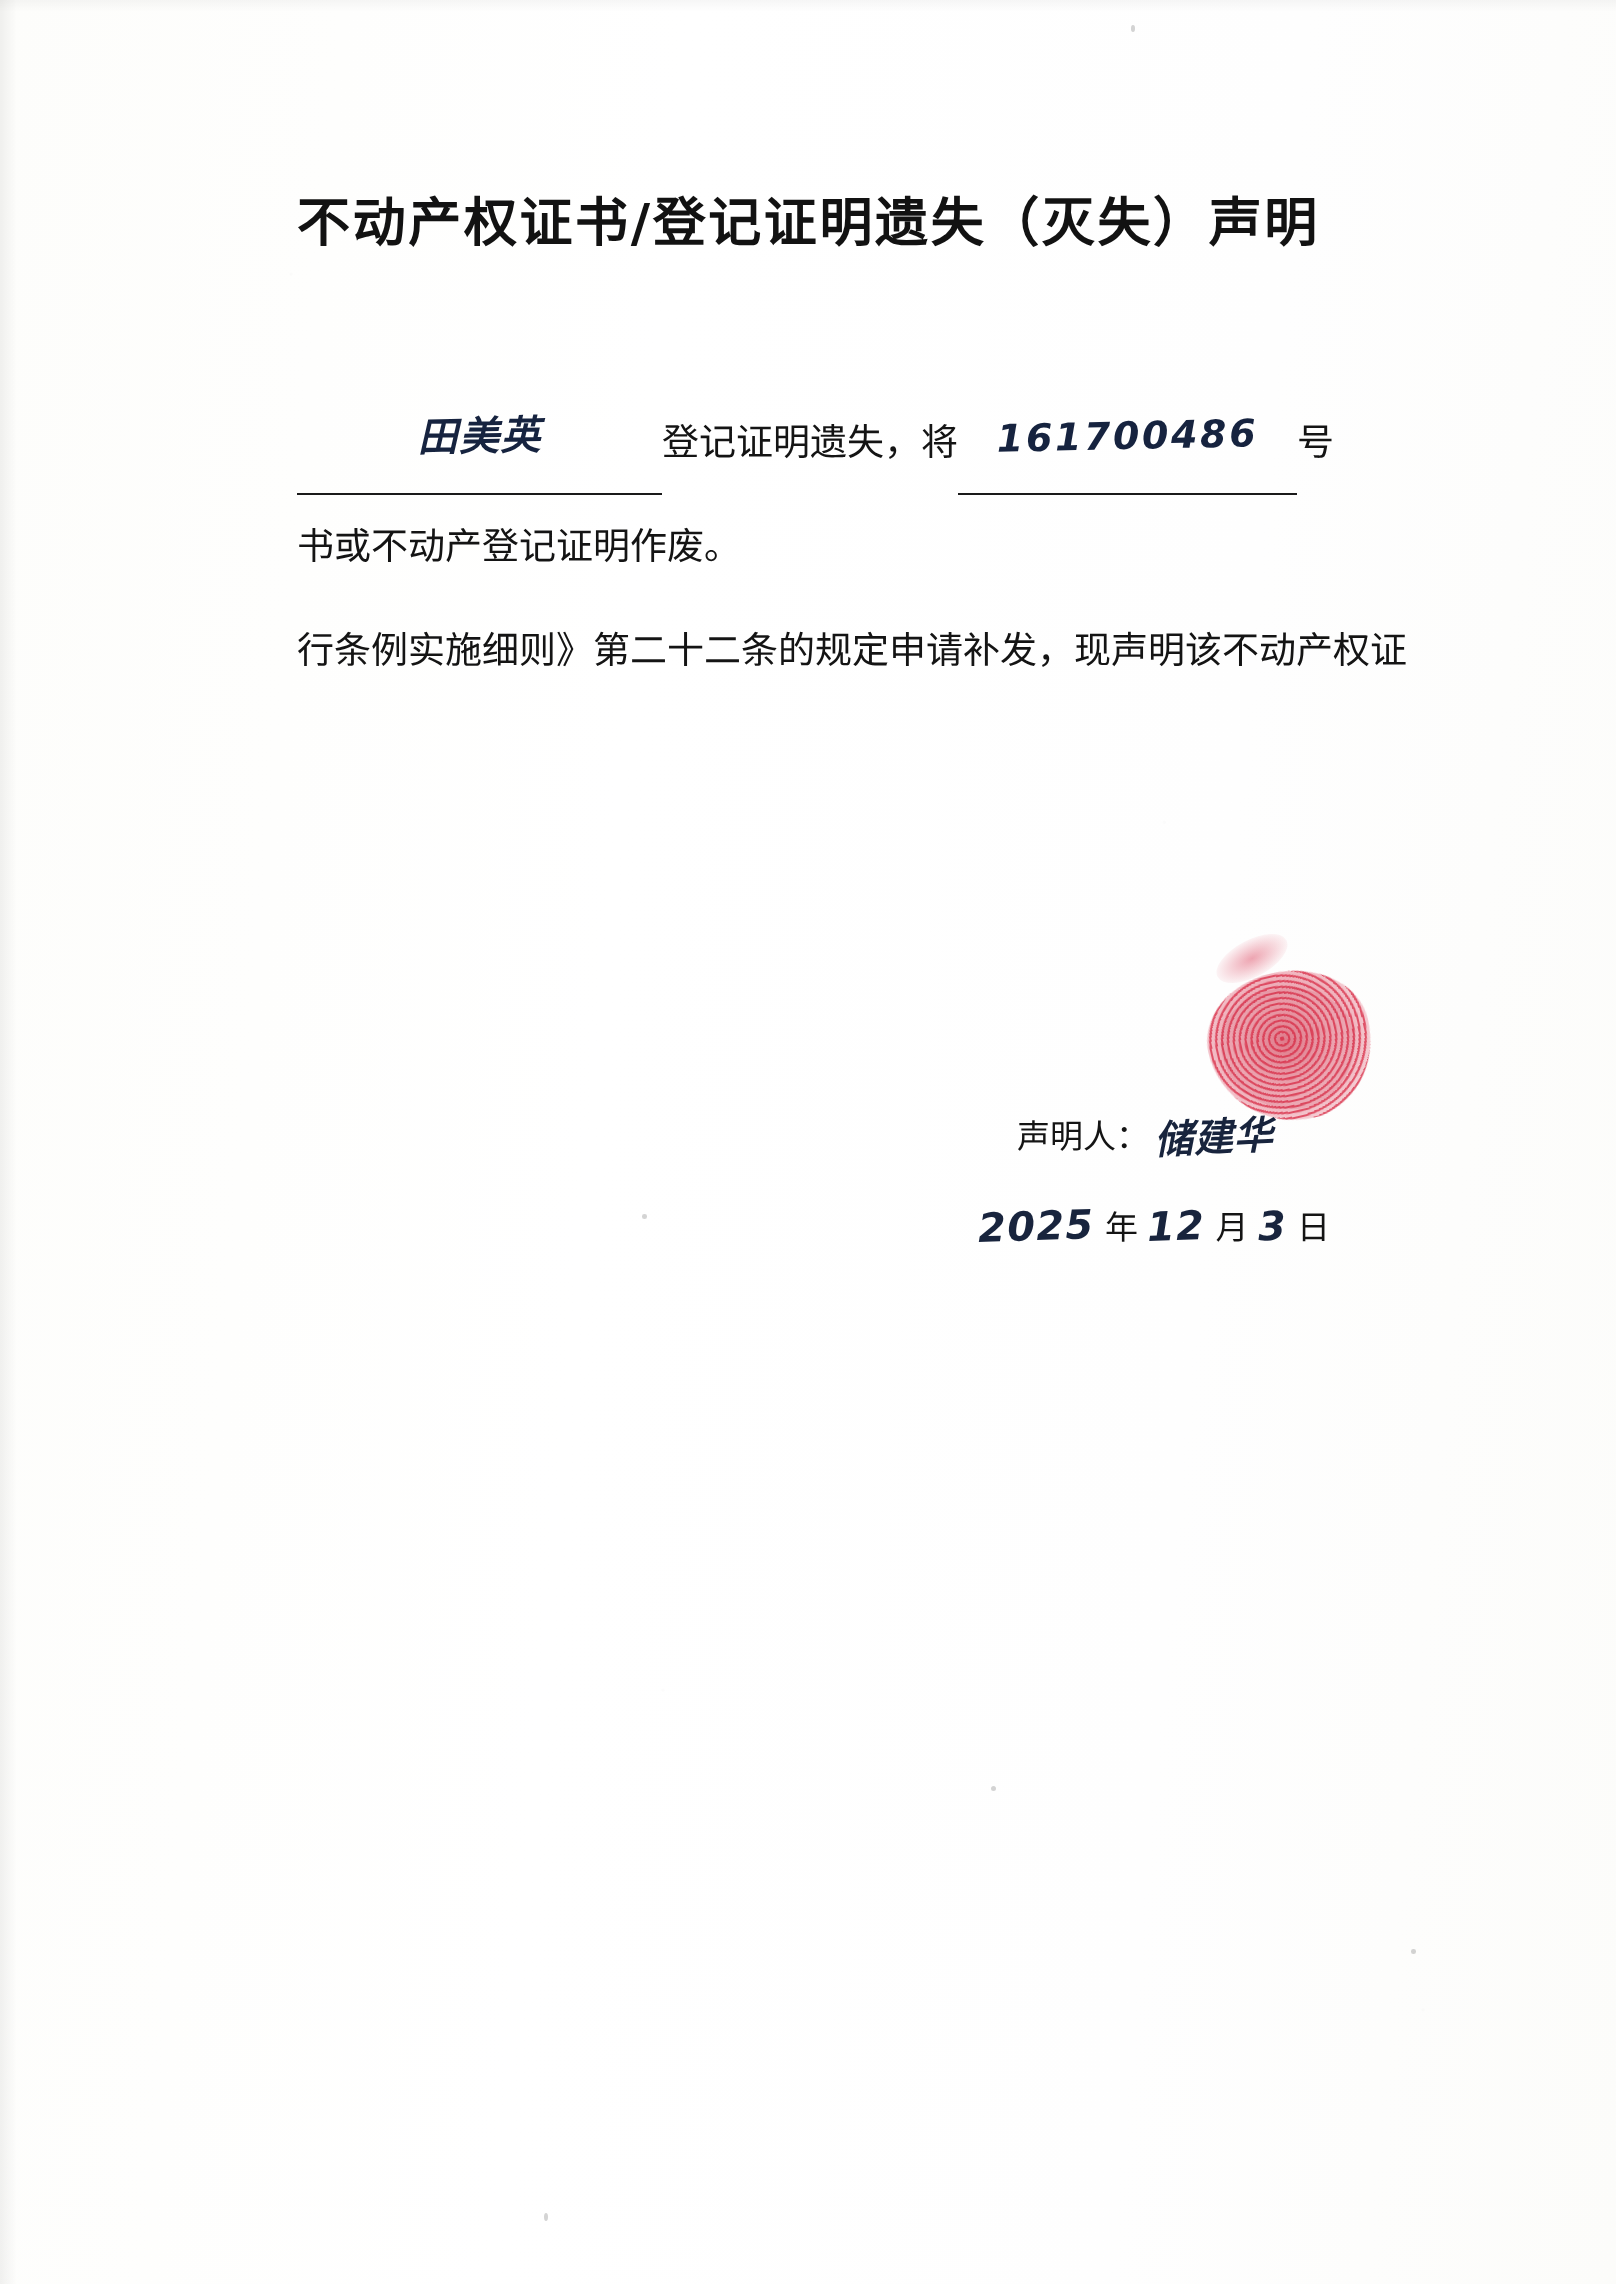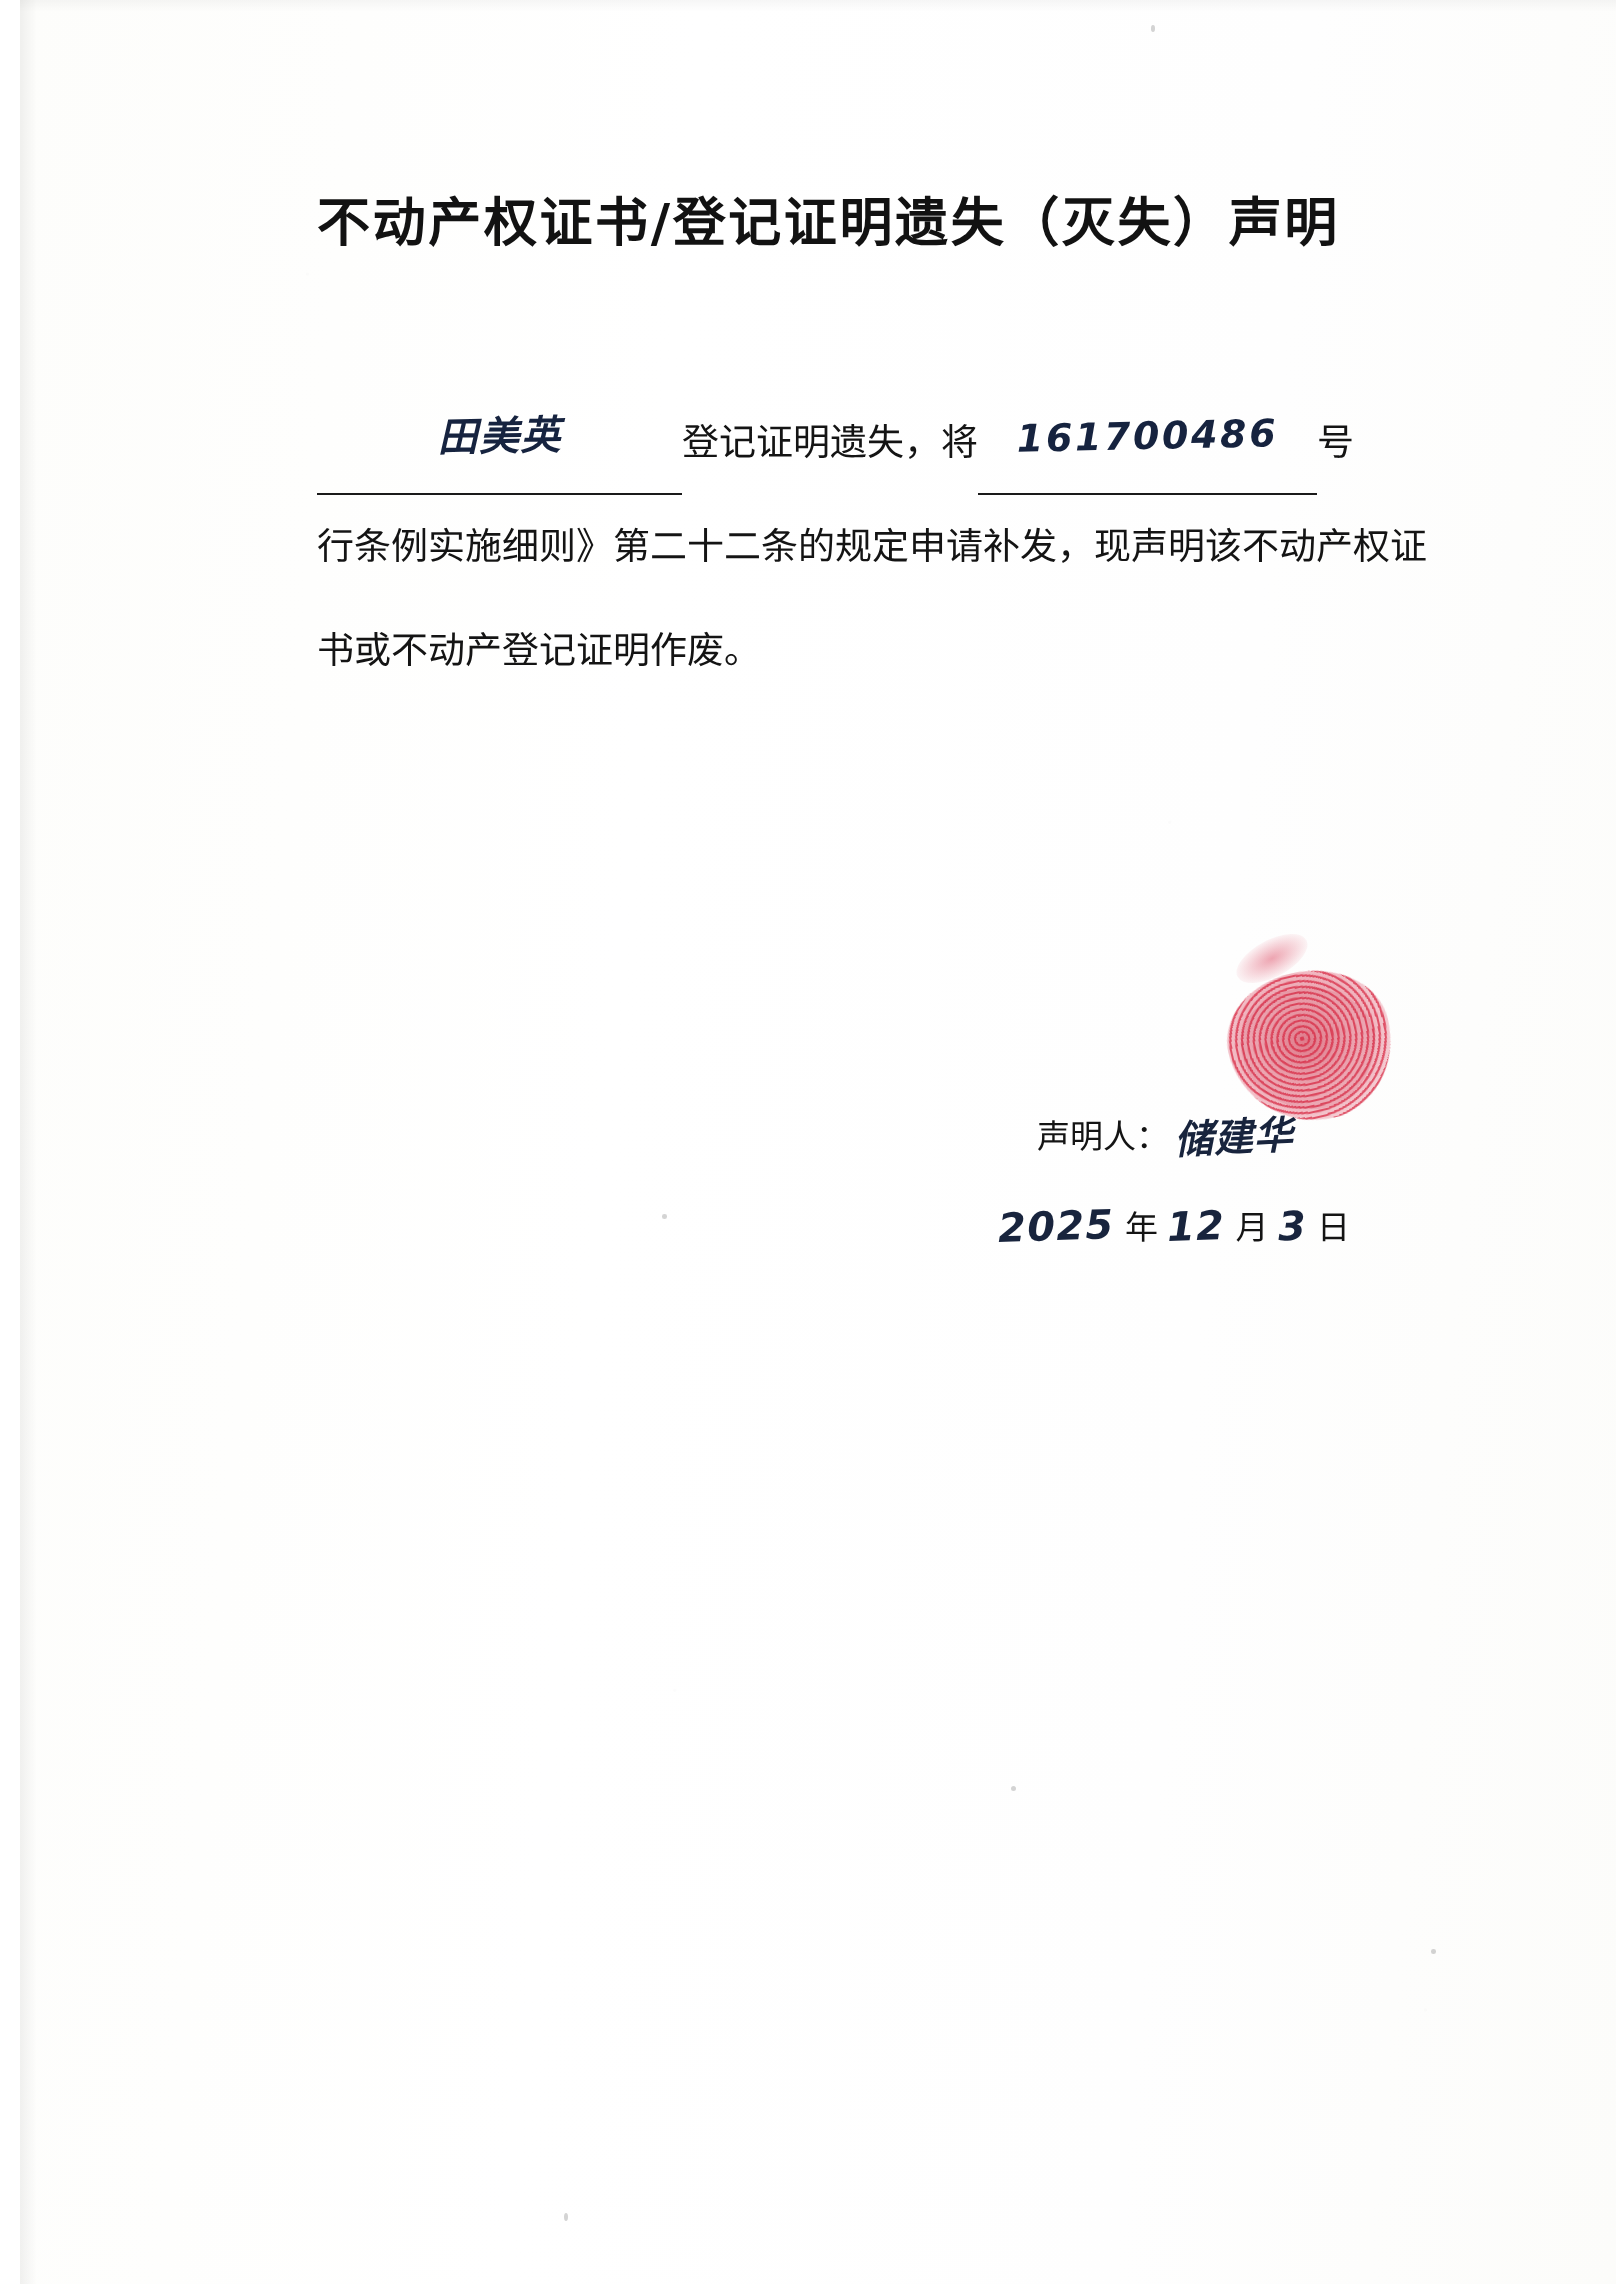--- a/index.html
+++ b/index.html
@@ -20,21 +20,20 @@
   
   .page {
     position: absolute;
     inset: 0;
     background:
       radial-gradient(circle at 18% 12%, rgba(0,0,0,0.012) 0 1.3px, transparent 2px),
       radial-gradient(circle at 72% 36%, rgba(0,0,0,0.010) 0 1.3px, transparent 2px),
       radial-gradient(circle at 41% 74%, rgba(0,0,0,0.010) 0 1.3px, transparent 2px),
       radial-gradient(circle at 88% 88%, rgba(0,0,0,0.010) 0 1.3px, transparent 2px),
       linear-gradient(95deg, #fdfdfb 0%, #ffffff 38%, #fefefe 72%, #fcfcfa 100%);
-    margin-left: 20px;
   }
 
   
   .scan-edge-left {
     position: absolute;
     left: 0; top: 0;
     width: 17px; height: 100%;
     background: linear-gradient(90deg, rgba(0,0,0,0.055), rgba(0,0,0,0));
     pointer-events: none;
   }
@@ -223,22 +222,22 @@
   <div class="body-block">
 
     <span class="line">
       <span class="fill-blank name">
         <span class="hand">田美英</span>
       </span><span>登记证明遗失，将</span><span class="fill-blank cert">
         <span class="hand num">161700486</span>
       </span><span>号</span>
     </span>
 
+    <span class="line">书或不动产登记证明作废。</span>
     <span class="line">行条例实施细则》第二十二条的规定申请补发，现声明该不动产权证</span>
-    <span class="line">书或不动产登记证明作废。</span>
   </div>
 
   <div class="fingerprint">
     <div class="fp-smudge"></div>
     <div class="fp-core"></div>
     <div class="fp-edge"></div>
   </div>
 
   <div class="sign-block">
     <div class="sign-row">

